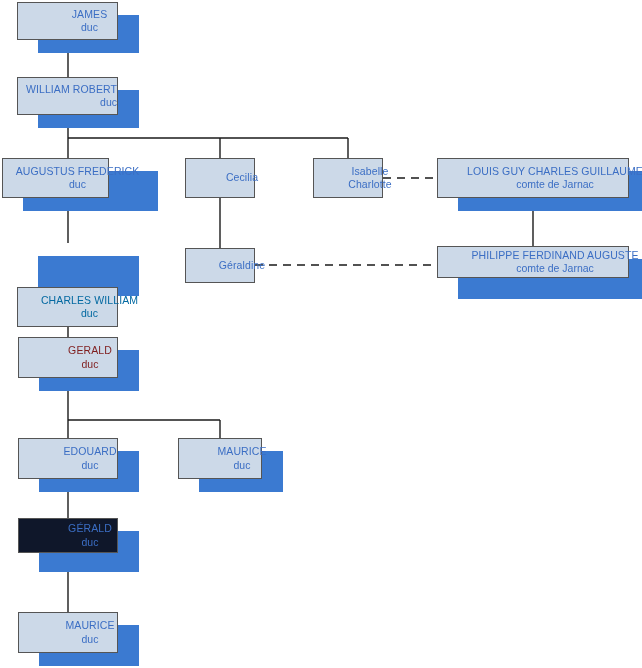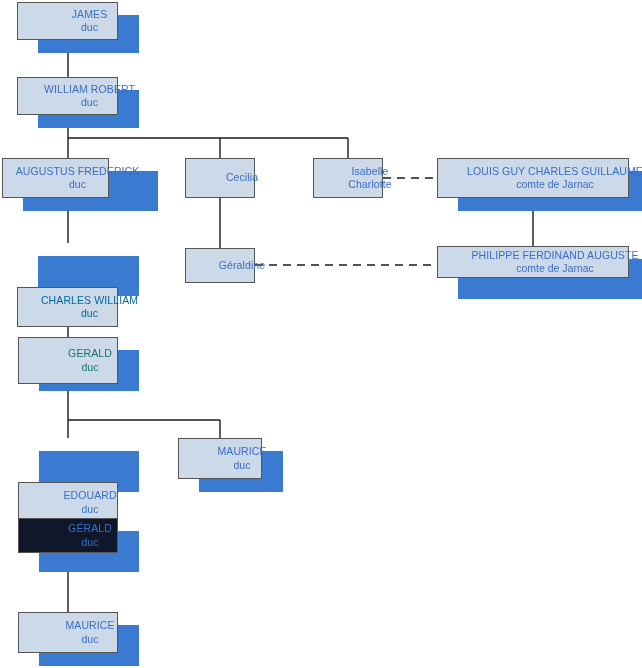--- a/index.html
+++ b/index.html
@@ -102,21 +102,21 @@
       <div class="shadow" style="left: 39px; top: 451px; width: 100px; height: 41px; background: rgb(59, 122, 209);"></div>
       <div class="shadow" style="left: 199px; top: 451px; width: 84px; height: 41px; background: rgb(59, 122, 209);"></div>
       <div class="shadow" style="left: 39px; top: 531px; width: 100px; height: 41px; background: rgb(59, 122, 209);"></div>
       <div class="shadow" style="left: 39px; top: 625px; width: 100px; height: 41px; background: rgb(59, 122, 209);"></div>
     </div>
   <div id="node-layer">
       <div class="node" style="left: 17px; top: 2px; width: 101px; height: 38px; background: rgb(204, 217, 232); border-color: rgb(85, 85, 85); color: rgb(59, 110, 196);">
         <div class="nm">JAMES</div>
         <div class="tt">duc</div>
       </div>
-      <div class="node" style="left: 17px; top: 77px; width: 101px; height: 38px; background: rgb(204, 217, 232); border-color: rgb(85, 85, 85); color: rgb(59, 110, 196);">
+      <div class="node" style="left: 17px; top: 77px; width: 101px; height: 38px; background: rgb(204, 217, 232); border-color: rgb(85, 85, 85); color: rgb(59, 110, 196); align-items: flex-end;">
         <div class="nm">WILLIAM ROBERT</div>
         <div class="tt">duc</div>
       </div>
       <div class="node" style="left: 2px; top: 158px; width: 107px; height: 40px; background: rgb(204, 217, 232); border-color: rgb(85, 85, 85); color: rgb(59, 110, 196);">
         <div class="nm">AUGUSTUS FREDERICK</div>
         <div class="tt">duc</div>
       </div>
       <div class="node" style="left: 185px; top: 158px; width: 70px; height: 40px; background: rgb(204, 217, 232); border-color: rgb(85, 85, 85); color: rgb(59, 110, 196);">
         <div class="nm">Cecilia</div>
       </div>
@@ -131,25 +131,25 @@
         <div class="nm">CHARLES WILLIAM</div>
         <div class="tt">duc</div>
       </div>
       <div class="node" style="left: 185px; top: 248px; width: 70px; height: 35px; background: rgb(204, 217, 232); border-color: rgb(85, 85, 85); color: rgb(59, 110, 196);">
         <div class="nm">Géraldine</div>
       </div>
       <div class="node" style="left: 437px; top: 246px; width: 192px; height: 32px; background: rgb(204, 217, 232); border-color: rgb(85, 85, 85); color: rgb(59, 110, 196);">
         <div class="nm">PHILIPPE FERDINAND AUGUSTE</div>
         <div class="tt">comte de Jarnac</div>
       </div>
-      <div class="node" style="left: 18px; top: 337px; width: 100px; height: 47px; background: rgb(204, 217, 232); border-color: rgb(85, 85, 85); color: #0f766e;">
+      <div class="node" style="left: 18px; top: 337px; width: 100px; height: 41px; background: rgb(204, 217, 232); border-color: rgb(85, 85, 85); color: #7f1d1d;">
         <div class="nm">GERALD</div>
         <div class="tt">duc</div>
       </div>
-      <div class="node" style="left: 18px; top: 438px; width: 100px; height: 41px; background: rgb(204, 217, 232); border-color: rgb(85, 85, 85); color: rgb(59, 110, 196); margin-top: 44px;">
+      <div class="node" style="left: 18px; top: 438px; width: 100px; height: 41px; background: rgb(204, 217, 232); border-color: rgb(85, 85, 85); color: rgb(59, 110, 196);">
         <div class="nm">EDOUARD</div>
         <div class="tt">duc</div>
       </div>
       <div class="node" style="left: 178px; top: 438px; width: 84px; height: 41px; background: rgb(204, 217, 232); border-color: rgb(85, 85, 85); color: rgb(59, 110, 196);">
         <div class="nm">MAURICE</div>
         <div class="tt">duc</div>
       </div>
       <div class="node" style="left: 18px; top: 518px; width: 100px; height: 35px; background: #0f172a; border-color: rgb(85, 85, 85); color: rgb(59, 110, 196);">
         <div class="nm">GÉRALD</div>
         <div class="tt">duc</div>

